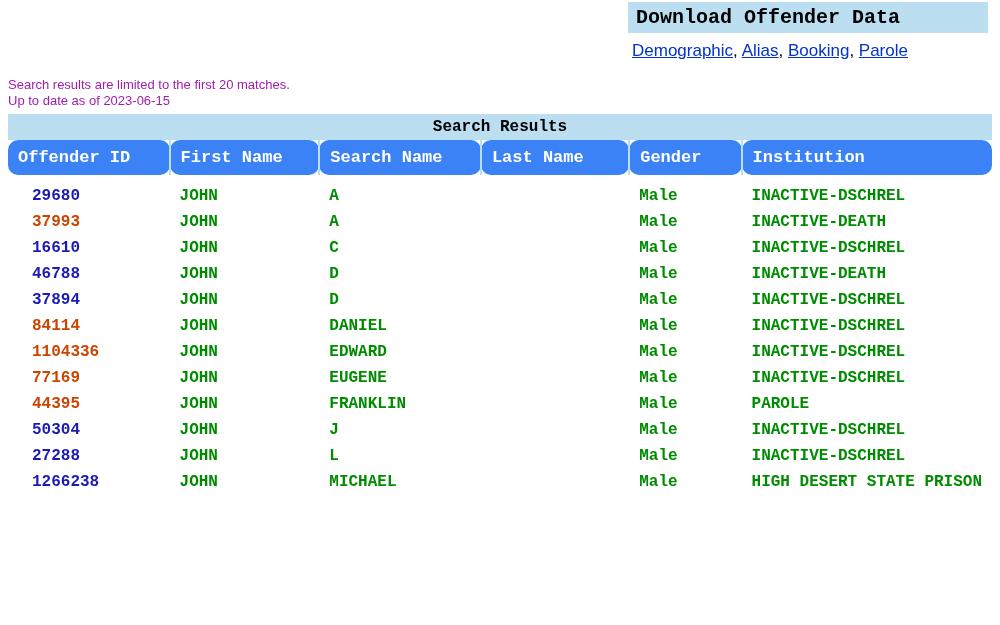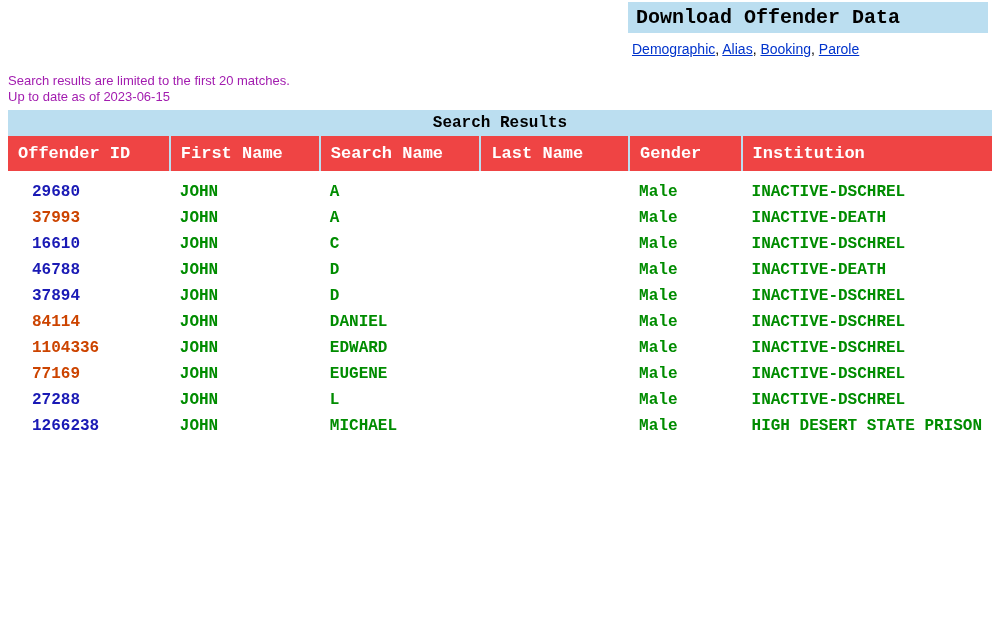--- a/index.html
+++ b/index.html
@@ -19,21 +19,21 @@
     .download-header {
       background: #bbdef0;
       font-family: "Courier New", monospace;
       font-weight: bold;
       font-size: 20px;
       padding: 4px 8px;
       color: #000;
     }
     .download-links {
       padding: 8px 4px;
-      font-size: 14px;
+      font-size: 17px;
     }
     .download-links a {
       color: #0033cc;
       text-decoration: underline;
     }
     .download-links span {
       color: #000;
     }
     .info-text {
       clear: both;
@@ -50,28 +50,29 @@
       text-align: center;
       padding: 4px 0;
       margin: 0 8px;
     }
     table {
       border-collapse: collapse;
       width: calc(100% - 16px);
       margin: 0 8px;
     }
     thead th {
-      background: #ef4444;
+      background: #3b82f6;
       color: #fff;
       font-family: "Courier New", monospace;
       font-weight: bold;
       font-size: 17px;
       text-align: left;
       padding: 8px 10px;
       border-right: 2px solid #bbdef0;
+      border-radius: 10px;
     }
     thead th:last-child {
       border-right: none;
     }
     tbody td {
       font-family: "Courier New", monospace;
       font-weight: bold;
       font-size: 16px;
       padding: 4px 10px;
       color: #008c00;
@@ -181,20 +182,36 @@
       </tr>
       <tr>
         <td class="offender-id"><a href="#" class="id-orange">77169</a></td>
         <td>JOHN</td>
         <td>EUGENE</td>
         <td></td>
         <td>Male</td>
         <td>INACTIVE-DSCHREL</td>
       </tr>
       <tr>
+        <td class="offender-id"><a href="#" class="id-orange">44395</a></td>
+        <td>JOHN</td>
+        <td>FRANKLIN</td>
+        <td></td>
+        <td>Male</td>
+        <td>PAROLE</td>
+      </tr>
+      <tr>
+        <td class="offender-id"><a href="#" class="id-blue">50304</a></td>
+        <td>JOHN</td>
+        <td>J</td>
+        <td></td>
+        <td>Male</td>
+        <td>INACTIVE-DSCHREL</td>
+      </tr>
+      <tr>
         <td class="offender-id"><a href="#" class="id-blue">27288</a></td>
         <td>JOHN</td>
         <td>L</td>
         <td></td>
         <td>Male</td>
         <td>INACTIVE-DSCHREL</td>
       </tr>
       <tr>
         <td class="offender-id"><a href="#" class="id-blue">1266238</a></td>
         <td>JOHN</td>

